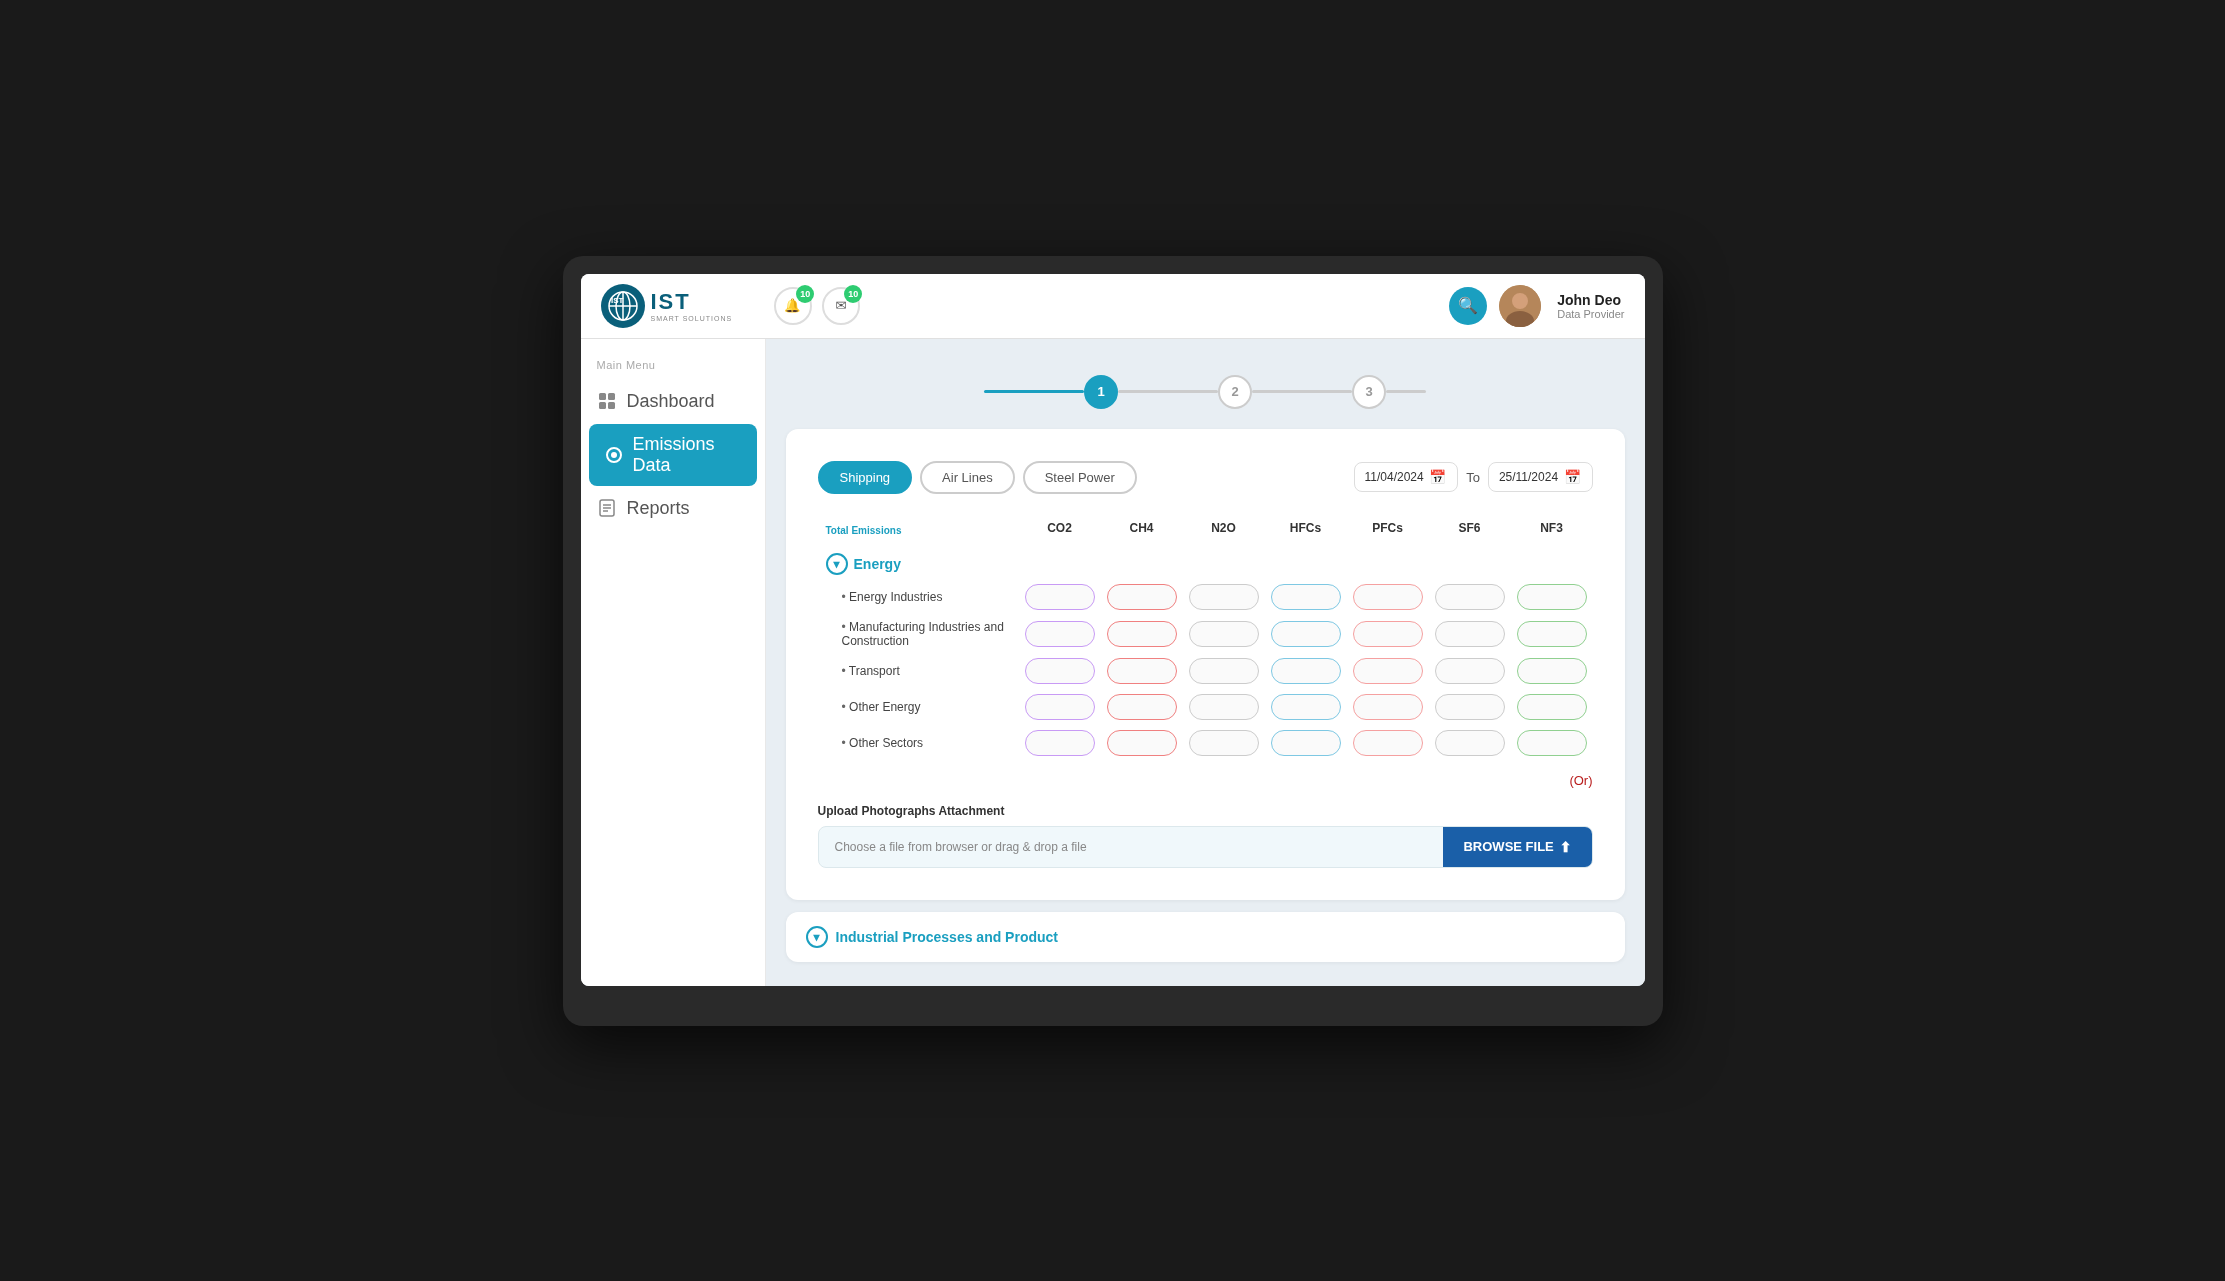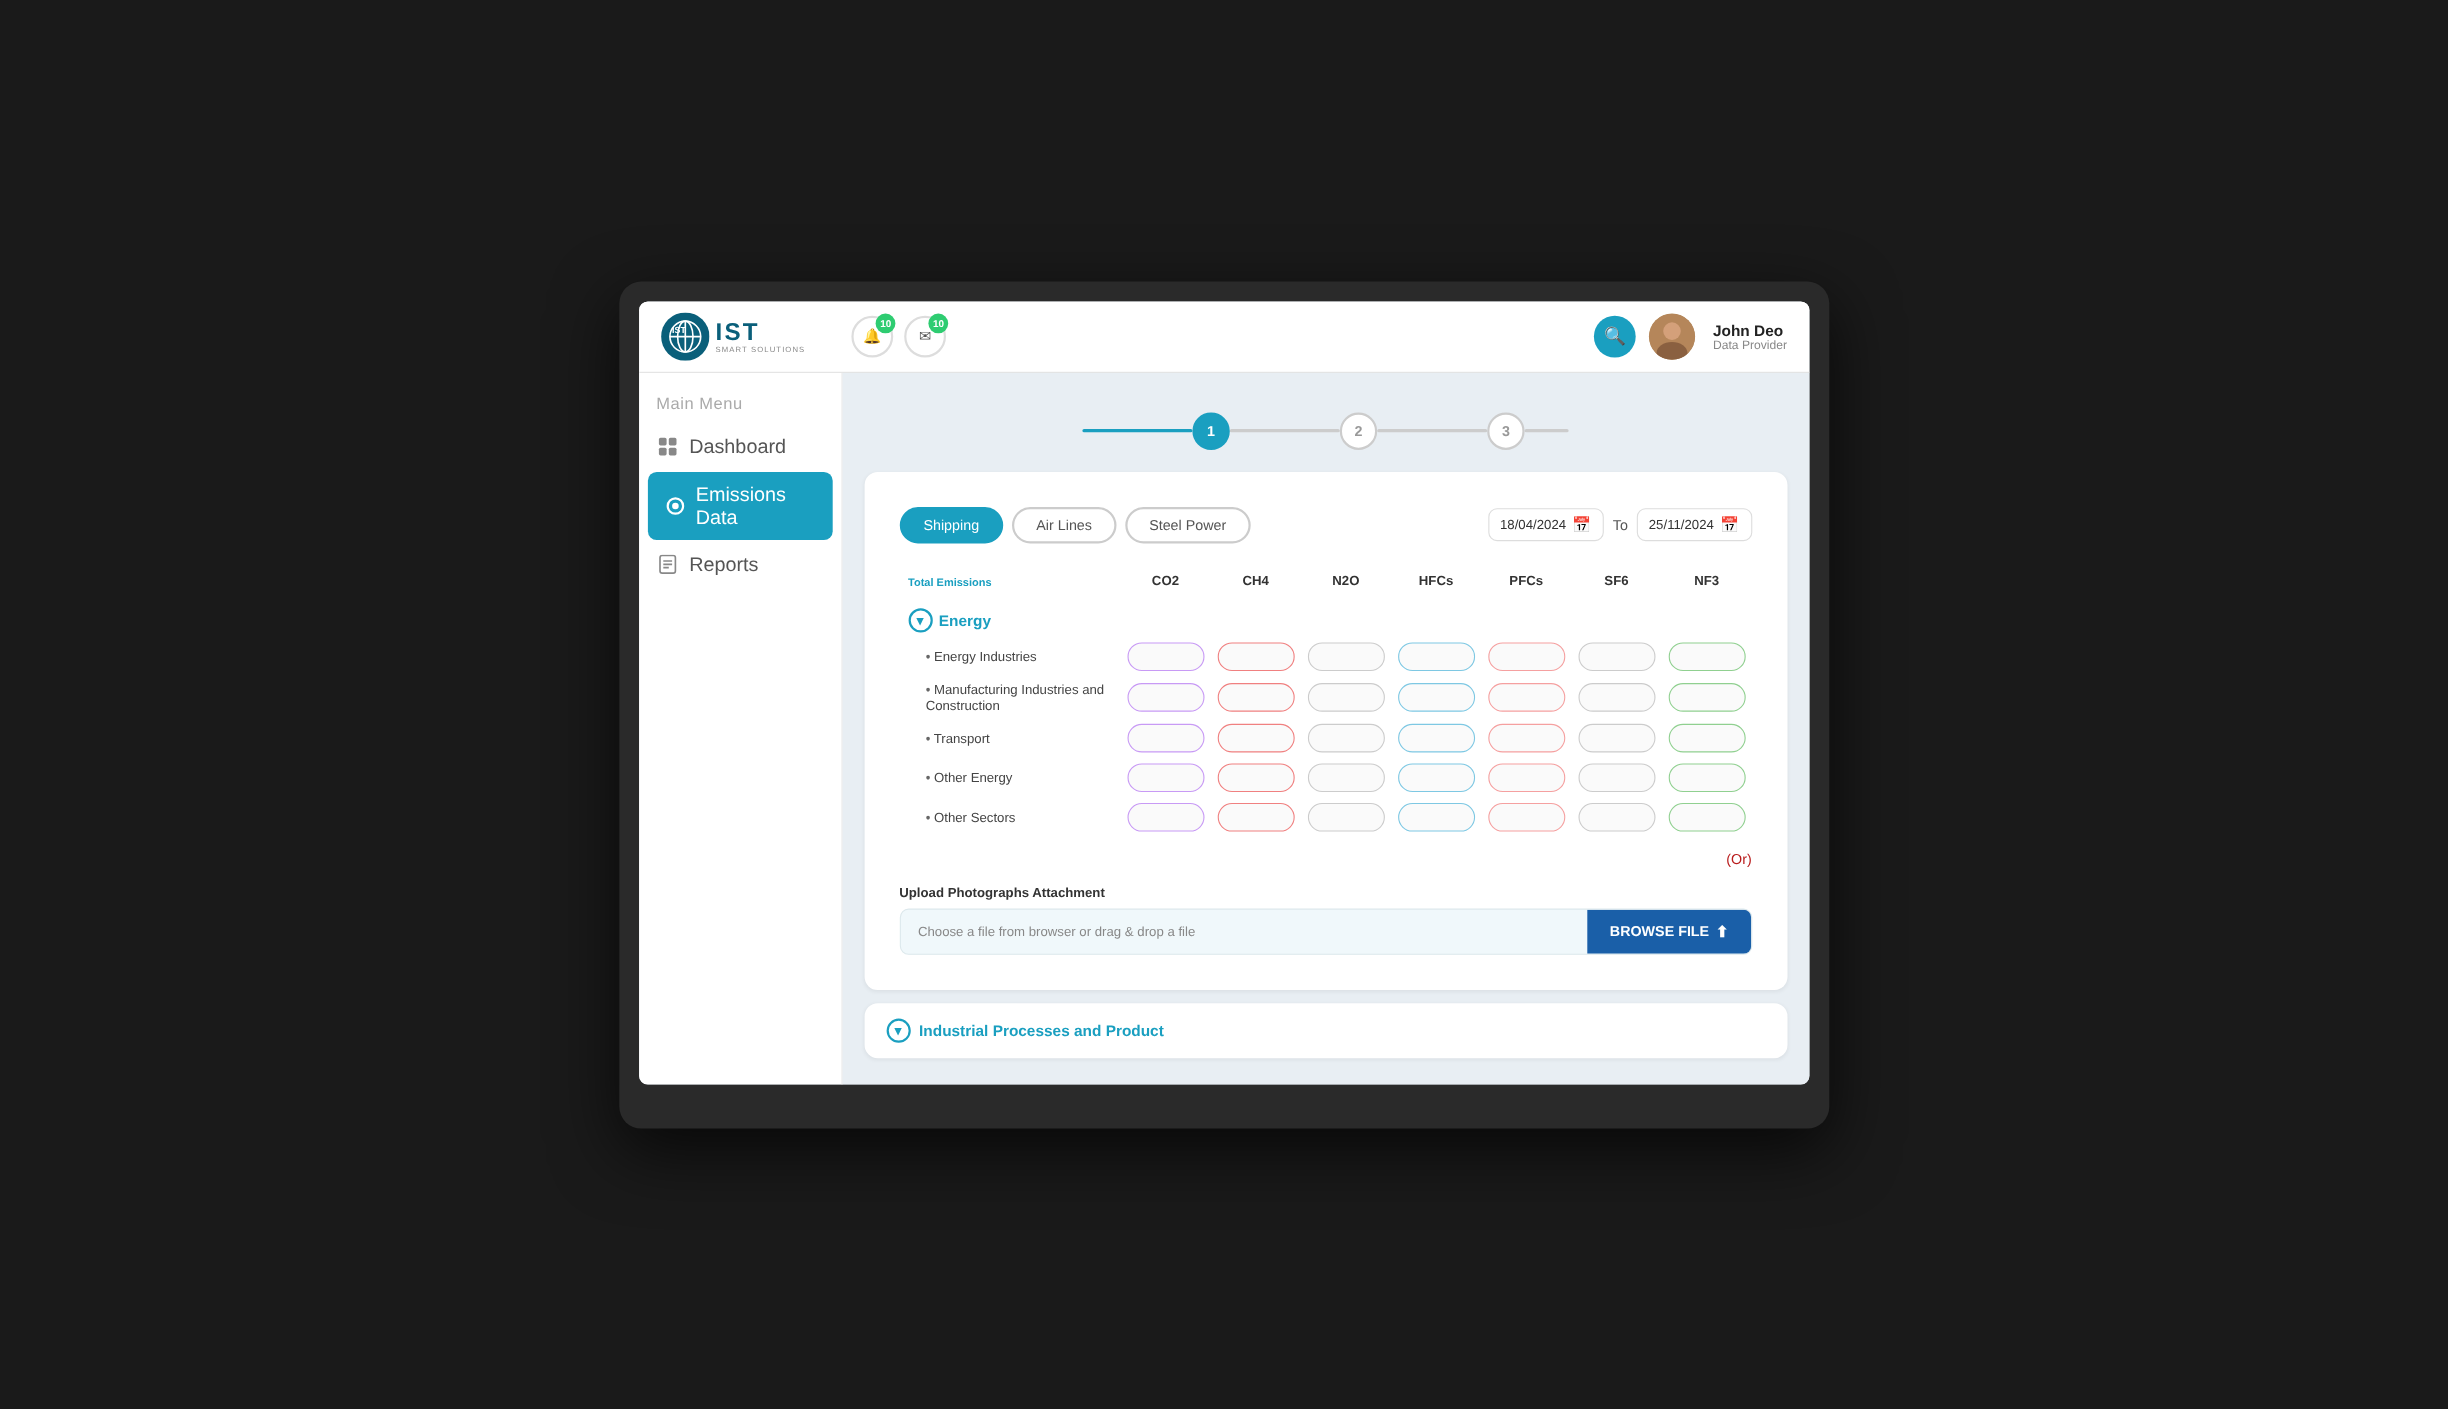--- a/index.html
+++ b/index.html
@@ -146,21 +146,21 @@
     }
     
     .sidebar {
       width: 185px;
       background: #fff;
       padding: 16px 0;
       flex-shrink: 0;
       border-right: 1px solid #e8e8e8;
     }
     .sidebar-menu-label {
-      font-size: 15px;
+      font-size: 11px;
       color: #aaa;
       padding: 4px 16px 10px;
       font-weight: 500;
       letter-spacing: 0.5px;
     }
     .sidebar-item {
       display: flex;
       align-items: center;
       gap: 10px;
       padding: 10px 16px;
@@ -529,21 +529,21 @@
               <span>Shipping</span>
             </button>
             <button class="tab-btn">
               <span>Air Lines</span>
             </button>
             <button class="tab-btn">
               <span>Steel Power</span>
             </button>
             <div class="date-range">
               <div class="date-input">
-                <span>18/04/2024</span>
+                <span>11/04/2024</span>
                 <span class="date-icon">📅</span>
               </div>
               <span class="date-to-label">To</span>
               <div class="date-input">
                 <span>25/11/2024</span>
                 <span class="date-icon">📅</span>
               </div>
             </div>
           </div>
 

